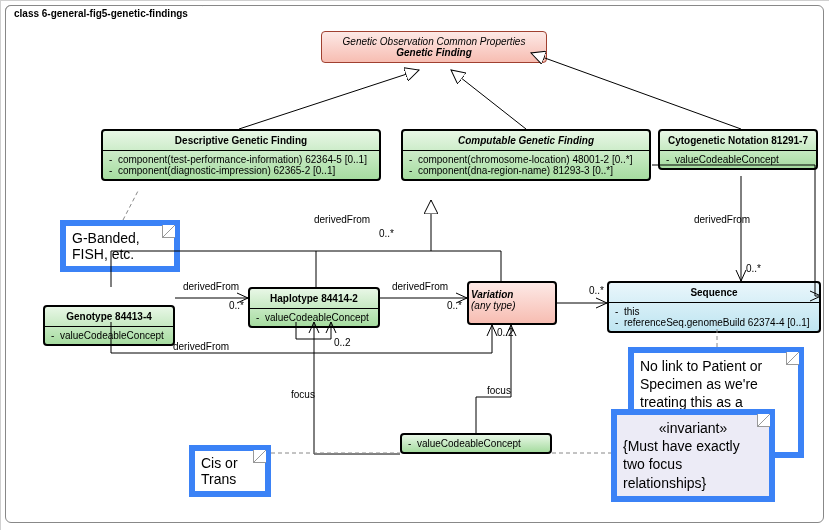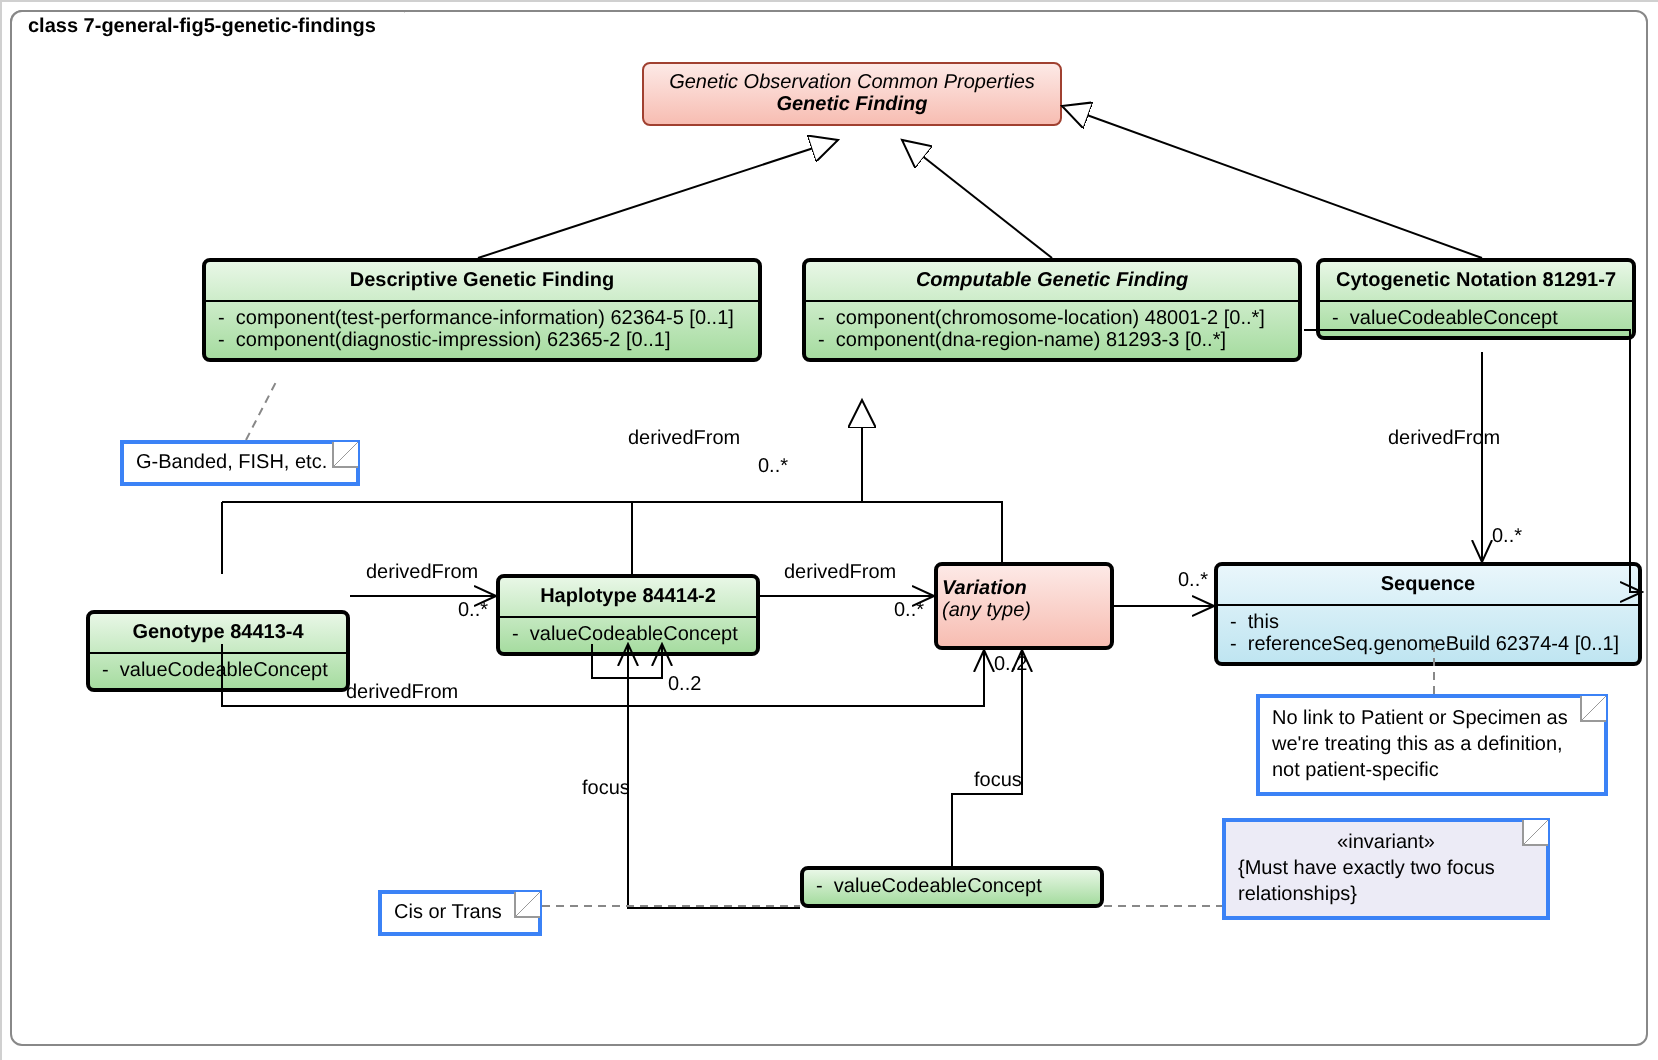--- a/index.html
+++ b/index.html
@@ -7,36 +7,36 @@
   .frame{position:absolute;left:4px;top:4px;right:6px;bottom:8px;border:1px solid #888;border-radius:6px}
   .frame-tab{position:absolute;left:-1px;top:-1px;border:1px solid #888;border-bottom:none;border-top-left-radius:6px;background:#fff;padding:2px 14px 2px 8px;font-size:10px;font-weight:bold;clip-path:polygon(0 0,100% 0,calc(100% - 10px) 100%,0 100%)}
   .box{position:absolute;border:1px solid #000;border-radius:4px;overflow:hidden;font-size:10px;box-sizing:border-box}
   .box .hdr{padding:4px 6px;text-align:center;border-bottom:1px solid #000}
   .box .body{padding:3px 6px}
   .box .body .row{white-space:nowrap}
   .green-grad{background:linear-gradient(180deg,#e8f7e6,#a6dca0)}
   .green-thick{border-width:2px}
   .red-grad{background:linear-gradient(180deg,#fde9e6,#f7bdb2);border-color:#a04030}
   .blue-grad{background:linear-gradient(180deg,#e9f6fb,#bfe5f1)}
-  .note{position:absolute;background:#fff;border:2px solid #3b82f6;font-size:10px;padding:4px 6px;box-sizing:border-box}
+  .note{position:absolute;background:#fff;border:6px solid #3b82f6;font-size:14px;padding:4px 6px;box-sizing:border-box}
   .note::after{content:"";position:absolute;top:-1px;right:-1px;width:12px;height:12px;background:linear-gradient(135deg,#fff 49%,#999 50%,#fff 51%) ;border-left:1px solid #999;border-bottom:1px solid #999}
   .lilac{background:#ecebf6}
   svg.conn{position:absolute;left:0;top:0;width:829px;height:530px;pointer-events:none}
   .lbl{position:absolute;font-size:10px;color:#000;background:transparent}
   .dash{stroke-dasharray:4 3}
 </style>
 </head>
 <body>
 
 <div class="canvas">
   <div class="frame">
-    <div class="frame-tab">class 7-general-fig5-genetic-findings</div>
+    <div class="frame-tab">class 6-general-fig5-genetic-findings</div>
   </div>
 
-  <div class="box red-grad" style="left:320px;top:30px;width:210px">
+  <div class="box red-grad" style="left:320px;top:30px;width:226px">
     <div class="hdr" style="border-bottom:none">
       <div style="font-style:italic">Genetic Observation Common Properties</div>
       <div style="font-weight:bold;font-style:italic">Genetic Finding</div>
     </div>
   </div>
 
   <div class="box green-grad green-thick" style="left:100px;top:128px;width:280px">
     <div class="hdr"><b>Descriptive Genetic Finding</b></div>
     <div class="body">
       <div class="row">-&nbsp;&nbsp;<span>component(test-performance-information) 62364-5 [0..1]</span></div>

